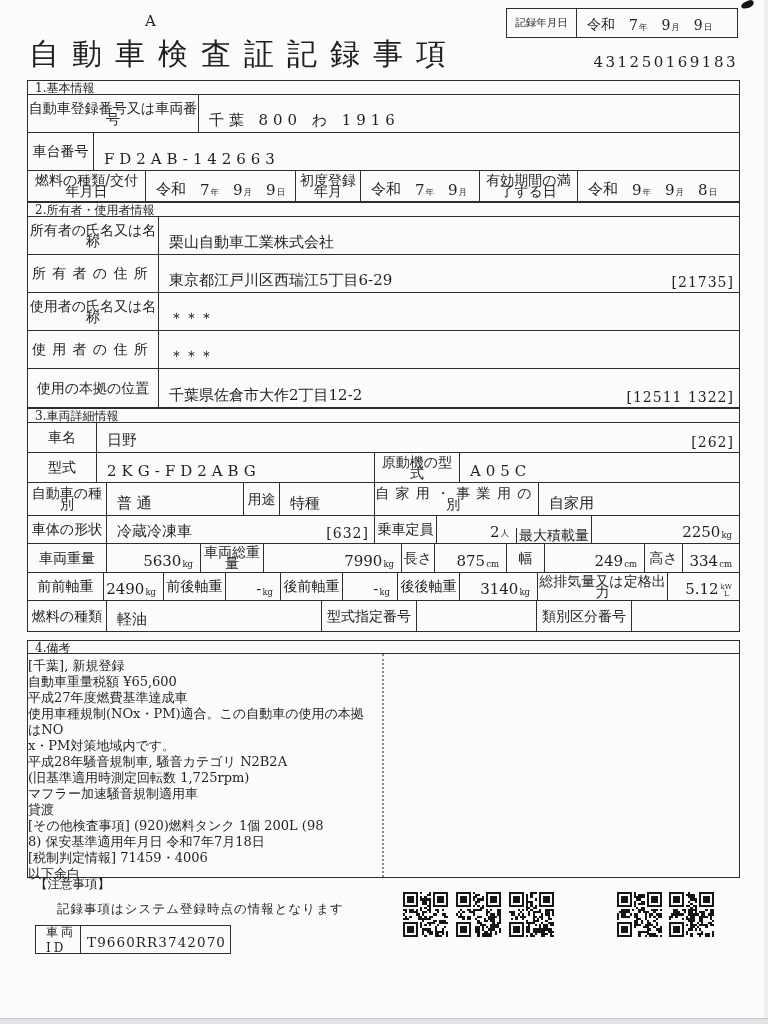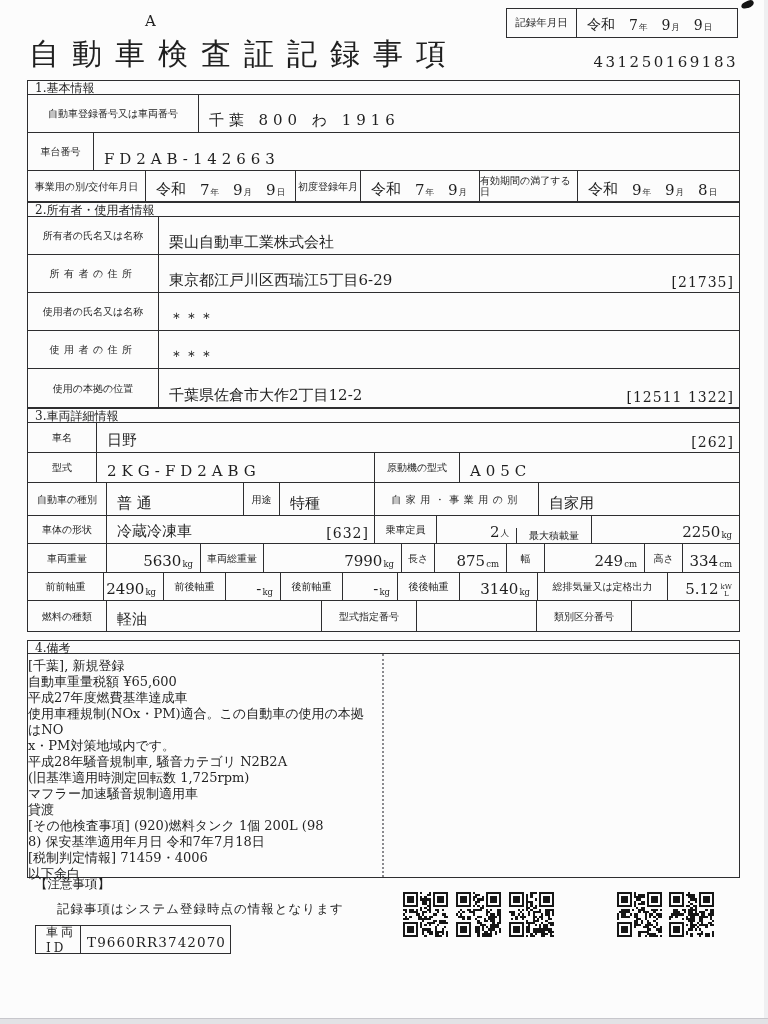--- a/index.html
+++ b/index.html
@@ -31,21 +31,21 @@
   .rd-label{width:70px;border-right:1.5px solid var(--line);font-size:10.5px;display:flex;align-items:center;justify-content:center;}
   .rd-value{flex:1;display:flex;align-items:flex-end;gap:14px;padding:0 8px 3px 10px;font-size:14px;}
   .blob{position:absolute;right:-14px;top:1px;width:13px;height:7px;background:#141414;border-radius:60% 40% 55% 45%;transform:rotate(-18deg);}
 
   
   .sec{border:1.5px solid var(--line);}
   .sech{border-bottom:1.5px solid var(--line);font-size:12px;padding:1px 7px;height:14px;line-height:12px;}
   .row{display:flex;border-bottom:1.5px solid var(--line);}
   .row:last-child{border-bottom:none;}
   .row > * + *{border-left:1.5px solid var(--line);}
-  .lab{font-size:10px;display:flex;align-items:center;justify-content:center;text-align:left;line-height:11px;flex:none;}
+  .lab{font-size:14px;display:flex;align-items:center;justify-content:center;text-align:center;line-height:11px;flex:none;}
   .val{font-size:15px;display:flex;align-items:flex-end;padding:2px 5px 2px 10px;overflow:hidden;white-space:nowrap;}
   .val.right{justify-content:flex-end;padding-right:7px;}
   .val.between{justify-content:space-between;flex:1;gap:34px;}
   .sp{letter-spacing:.33em;}
   .unit{font-size:8.5px;margin-left:1px;transform:translateY(-1px);}
   .dnum{margin-left:14px;}
   .code{font-size:14px;letter-spacing:1px;}
   .stack{display:inline-flex;flex-direction:column;font-size:7px;line-height:7px;font-style:normal;margin-left:2px;text-align:left;}
   .stack i{font-style:normal;text-align:center;}
   #sec1 .row-reg{height:38px;}
@@ -105,21 +105,21 @@
     <div class="sech">1.基本情報</div>
     <div class="row row-reg">
       <div class="lab" style="width:170px;">自動車登録番号又は車両番号</div>
       <div class="val sp" style="flex:1;">千葉 800 わ 1916</div>
     </div>
     <div class="row row-chassis">
       <div class="lab" style="width:65px;">車台番号</div>
       <div class="val sp" style="flex:1;text-align:center;">FD2AB-142663</div>
     </div>
     <div class="row row-dates">
-      <div class="lab" style="width:117px;">事業用の別/交付年月日</div>
+      <div class="lab" style="width:117px;">燃料の種類/交付年月日</div>
       <div class="val" style="width:150px;">
         <span>令和</span>
         <span class="dnum"><span>7</span><span class="unit">年</span></span>
         <span class="dnum"><span>9</span><span class="unit">月</span></span>
         <span class="dnum"><span>9</span><span class="unit">日</span></span>
       </div>
       <div class="lab" style="width:65px;">初度登録年月</div>
       <div class="val" style="width:119px;">
         <span>令和</span>
         <span class="dnum"><span>7</span><span class="unit">年</span></span>

